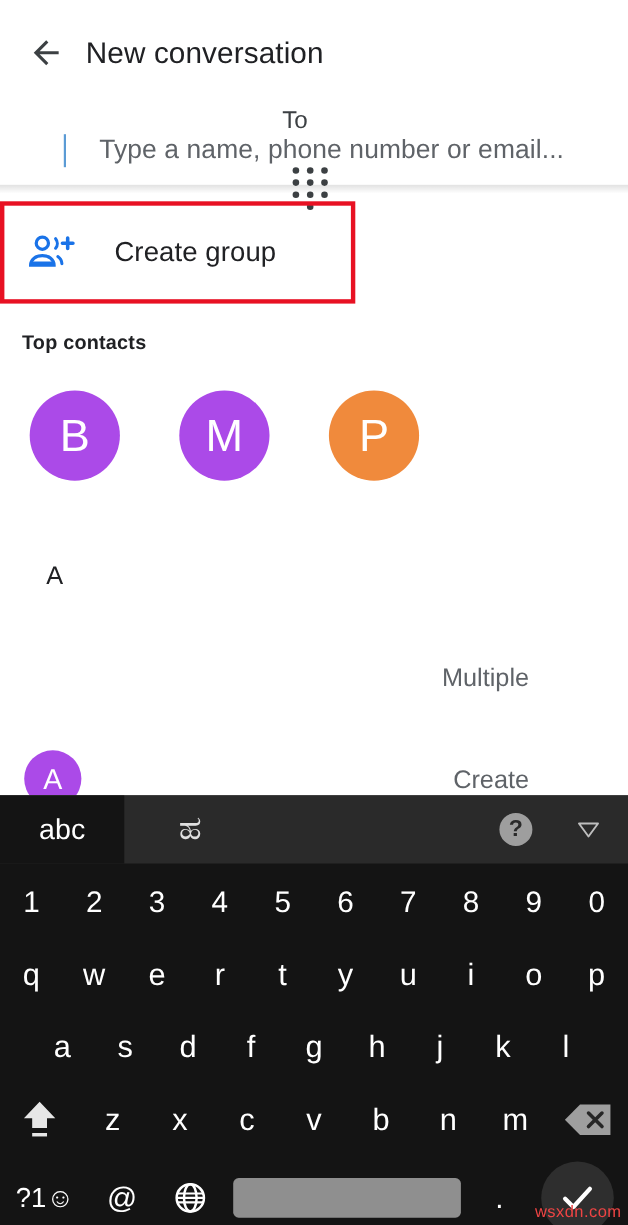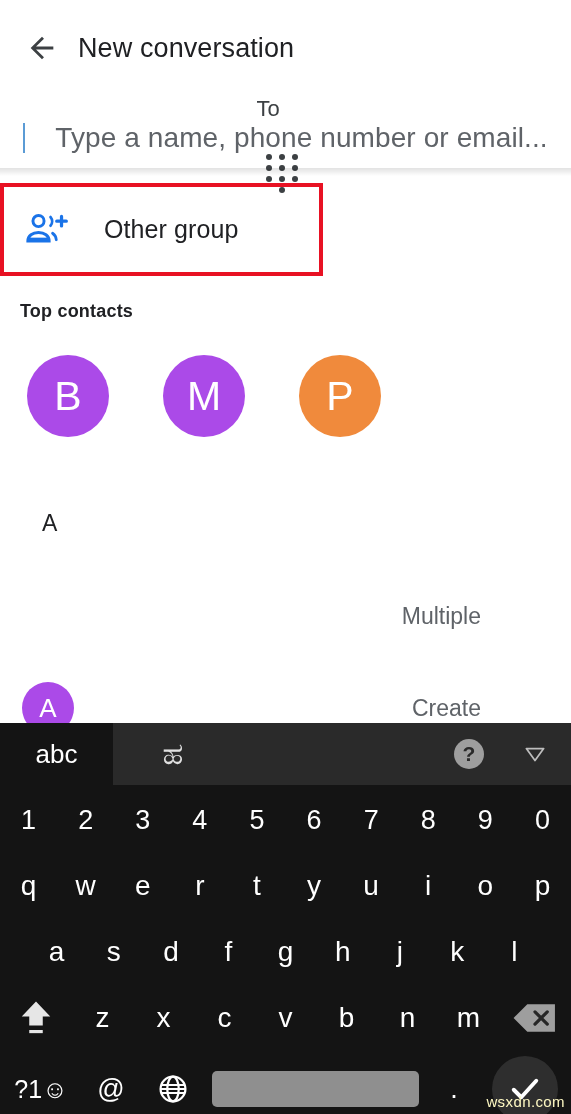--- a/index.html
+++ b/index.html
@@ -79,21 +79,21 @@
     align-items: center;
     height: 100%;
   }
   .caret {
     width: 2px;
     height: 30px;
     background: #5b9bd5;
     margin-right: 2px;
   }
   .to-placeholder {
-    font-size: 28px;
+    font-size: 24px;
     color: #5f6368;
     white-space: nowrap;
     letter-spacing: 0.1px;
     margin-left: 28px;
   }
   .dialpad-btn {
     width: 62px;
     height: 62px;
     display: flex;
     align-items: center;
@@ -409,21 +409,21 @@
     display: flex;
     align-items: center;
     justify-content: center;
   }
 
   .watermark {
     position: absolute;
     right: 6px;
     bottom: 4px;
     font-size: 15px;
-    color: #fef9c3;
+    color: #ef4444;
     letter-spacing: 0.4px;
     pointer-events: none;
   }
 </style>
 </head>
 <body>
 
 <div class="app">
 
   <div class="appbar">
@@ -462,21 +462,21 @@
     <div class="cg-icon">
       <svg width="44" height="34" viewBox="0 0 28 22" aria-hidden="true">
         <circle cx="8.5" cy="5.2" r="3.6" fill="none" stroke="#1a73e8" stroke-width="1.9"></circle>
         <path d="M1.6 18.2c0-3.6 3.1-5.6 6.9-5.6s6.9 2 6.9 5.6z" fill="none" stroke="#1a73e8" stroke-width="1.9"></path>
         <path d="M2.4 16.9h12.2" stroke="#1a73e8" stroke-width="1.9"></path>
         <path d="M16.3 2.6a4.4 4.4 0 0 1 0 5.6" fill="none" stroke="#1a73e8" stroke-width="1.8" stroke-linecap="round"></path>
         <path d="M17.6 13.1a5.5 5.5 0 0 1 2.4 4.2" fill="none" stroke="#1a73e8" stroke-width="1.8" stroke-linecap="round"></path>
         <path d="M23.4 2.2v6.2M20.3 5.3h6.2" stroke="#1a73e8" stroke-width="2.1" stroke-linecap="round"></path>
       </svg>
     </div>
-    <div class="cg-label">Other group</div>
+    <div class="cg-label">Create group</div>
   </div>
   <div class="create-group-highlight"></div>
 
   <div class="section-label" id="top-contacts-label">Top contacts</div>
 
   <div class="avatar-strip">
     <div class="avatar-cell">
       <div class="avatar avatar-lg" id="av0" style="background: rgb(171, 74, 232);">B</div>
     </div>
     <div class="avatar-cell">

